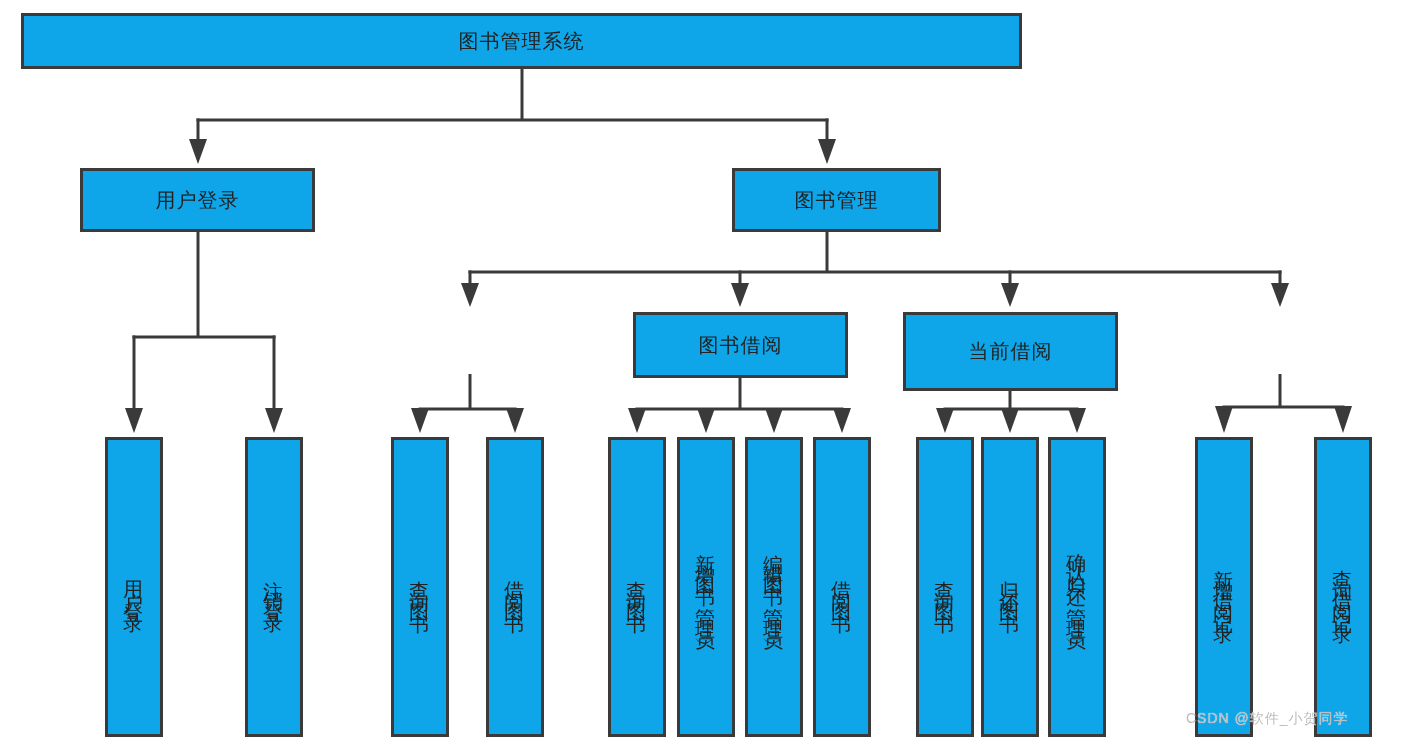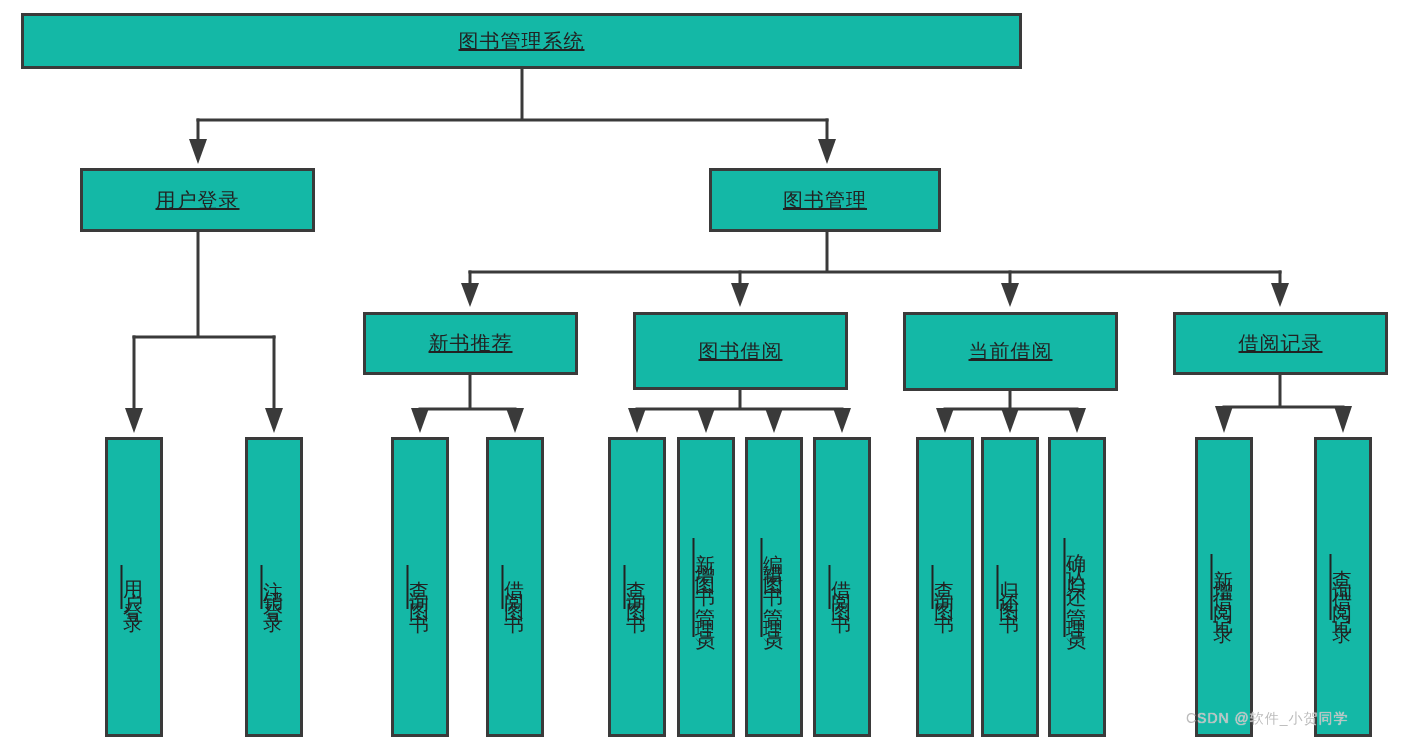--- a/index.html
+++ b/index.html
@@ -5,23 +5,23 @@
   html,body{margin:0;padding:0;background:#ffffff;}
   #canvas{
     position:relative;width:1405px;height:747px;background:#ffffff;overflow:hidden;
     font-family:"Liberation Sans",sans-serif;color:#222222;
   }
   #wires{position:absolute;left:0;top:0;z-index:0;}
   #wires line{stroke:#3a3a3a;stroke-width:3;}
   #wires polygon{fill:#3a3a3a;stroke:none;}
   .box{
     position:absolute;box-sizing:border-box;z-index:1;
-    background:#14b8a6;border:3px solid #3a3a3a;
+    background:#0ea5e9;border:3px solid #3a3a3a;
     display:flex;align-items:center;justify-content:center;
-    font-size:20px;letter-spacing:1px;color:#222222;text-decoration:underline;
+    font-size:20px;letter-spacing:1px;color:#222222;
   }
   .vbox{
     writing-mode:vertical-rl;text-orientation:mixed;
     letter-spacing:11px;font-size:20px;
   }
   #watermark{
     position:absolute;left:1186px;top:710px;z-index:2;
     font-size:14px;letter-spacing:1px;white-space:nowrap;
     color:#bcbcbc;text-shadow:0 0 1px #ffffff;
   }
@@ -92,26 +92,24 @@
       <line x1="1280" y1="374" x2="1280" y2="407"></line>
       <line x1="1222.5" y1="407" x2="1344.5" y2="407"></line>
       <polygon points="1215,406 1233,406 1224,433"></polygon>
       <polygon points="1334,406 1352,406 1343,433"></polygon>
     </g>
   </svg>
 
   <div class="box" style="left:21px;top:13px;width:1001px;height:56px">图书管理系统</div>
 
   <div class="box" style="left:80px;top:168px;width:235px;height:64px">用户登录</div>
-  <div class="box" style="left:709px;top:168px;width:232px;height:64px">图书管理</div>
+  <div class="box" style="left:732px;top:168px;width:209px;height:64px">图书管理</div>
 
-  <div class="box" style="left:363px;top:312px;width:215px;height:63px">新书推荐</div>
-  <div class="box" style="left:633px;top:312px;width:215px;height:78px">图书借阅</div>
+  <div class="box" style="left:633px;top:312px;width:215px;height:66px">图书借阅</div>
   <div class="box" style="left:903px;top:312px;width:215px;height:79px">当前借阅</div>
-  <div class="box" style="left:1173px;top:312px;width:215px;height:63px">借阅记录</div>
 
   <div class="box vbox" style="left:105px;top:437px;width:58px;height:300px">用户登录</div>
   <div class="box vbox" style="left:245px;top:437px;width:58px;height:300px">注销登录</div>
 
   <div class="box vbox" style="left:391px;top:437px;width:58px;height:300px">查询图书</div>
   <div class="box vbox" style="left:486px;top:437px;width:58px;height:300px">借阅图书</div>
 
   <div class="box vbox" style="left:608px;top:437px;width:58px;height:300px">查询图书</div>
   <div class="box vbox" style="left:677px;top:437px;width:58px;height:300px">新增图书（管理员）</div>
   <div class="box vbox" style="left:745px;top:437px;width:58px;height:300px">编辑图书（管理员）</div>

